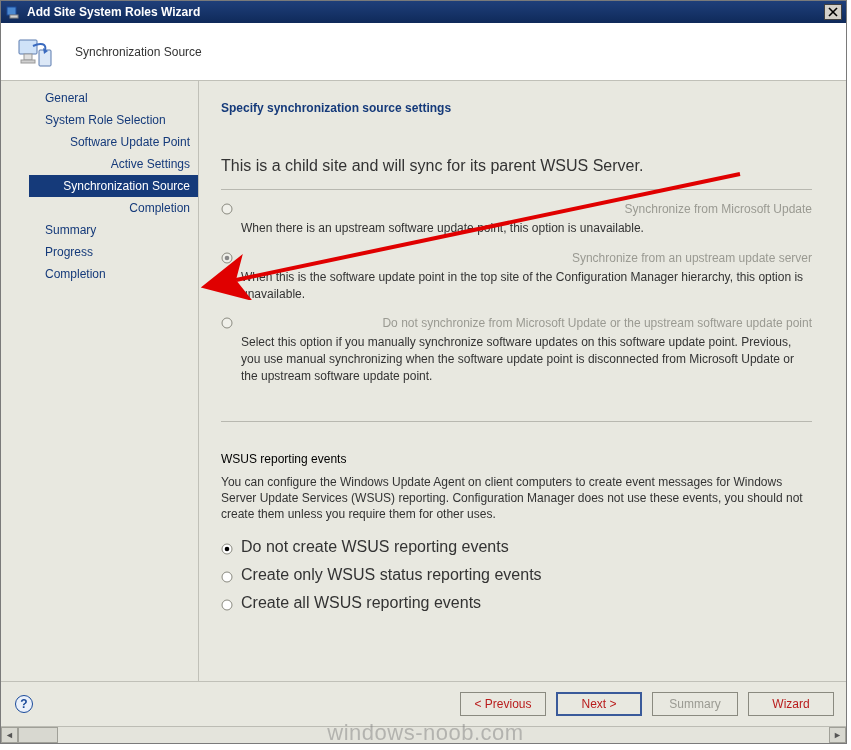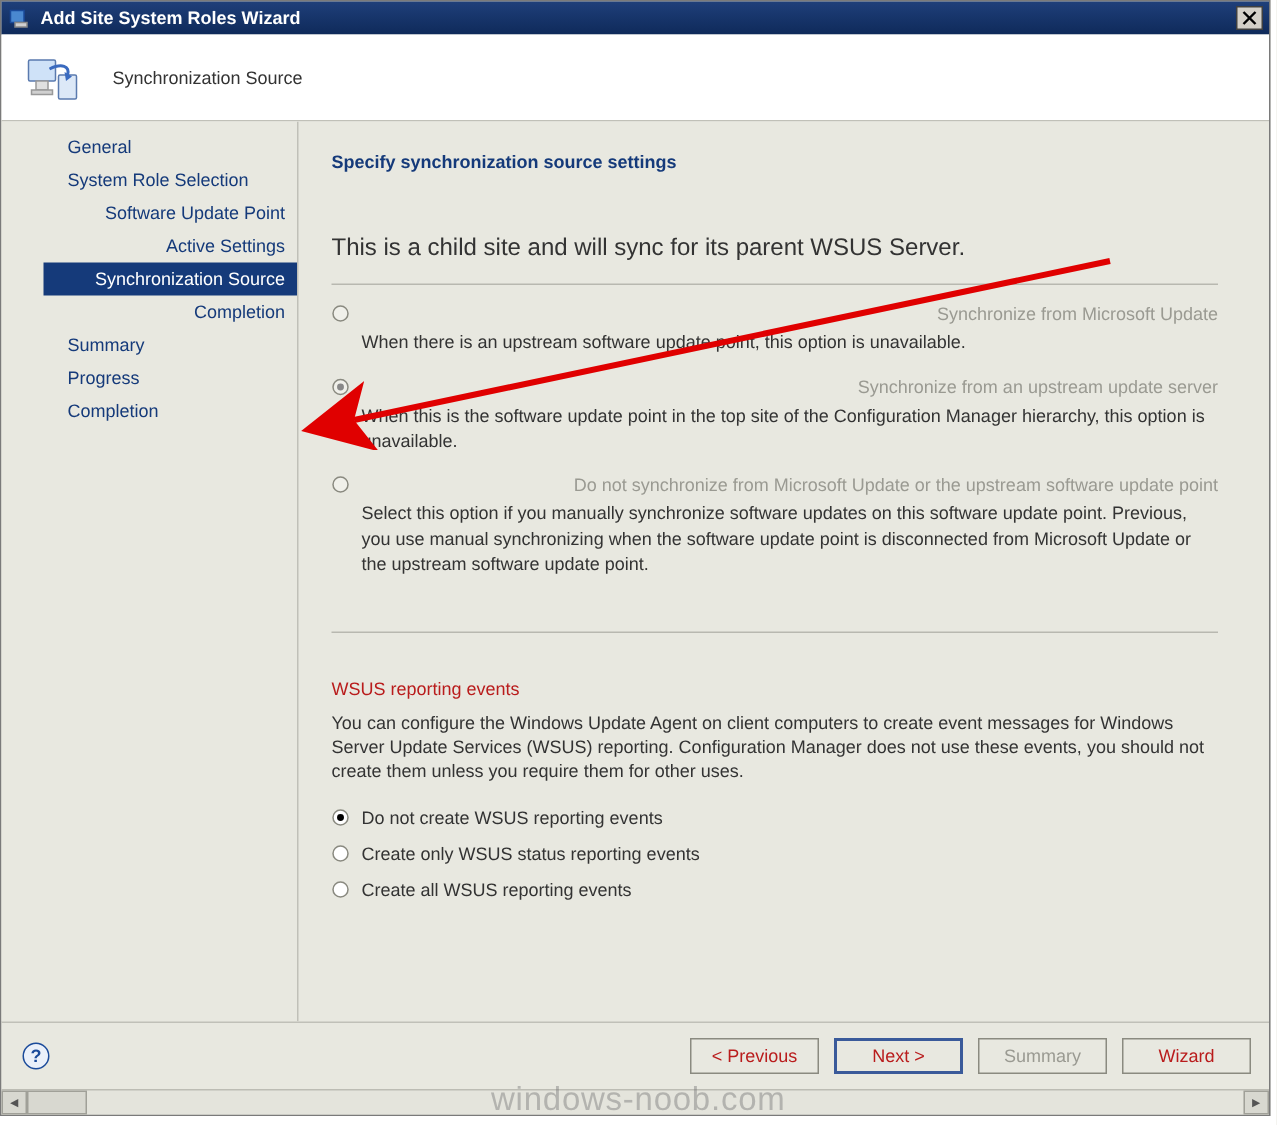--- a/index.html
+++ b/index.html
@@ -121,31 +121,31 @@
   .opt-label.disabled { color:#9a9a92; }
   .opt-desc {
     font-size: 12px;
     color:#333;
     margin-left: 20px;
     margin-top: 4px;
     line-height: 1.4;
   }
   .section-title {
     font-size: 12px;
-    color:#b91c1c;
+    color:#000000;
     margin-top: 30px;
   }
   .section-desc {
     font-size: 12px;
     color:#333;
     margin-top: 8px;
     line-height: 1.35;
   }
   .radio-group { margin-top: 16px; }
-  .radio-group .row { display:flex; align-items:center; margin-bottom:10px; font-size:12px; color:#333;}
+  .radio-group .row { display:flex; align-items:center; margin-bottom:10px; font-size:16px; color:#333;}
   .footer {
     border-top: 1px solid #c0c0b8;
     padding: 10px 12px 10px 10px;
     display: flex;
     align-items: center;
     background:#e8e8e0;
   }
   .helpbtn {
     width: 18px; height:18px;
     border-radius:50%;

